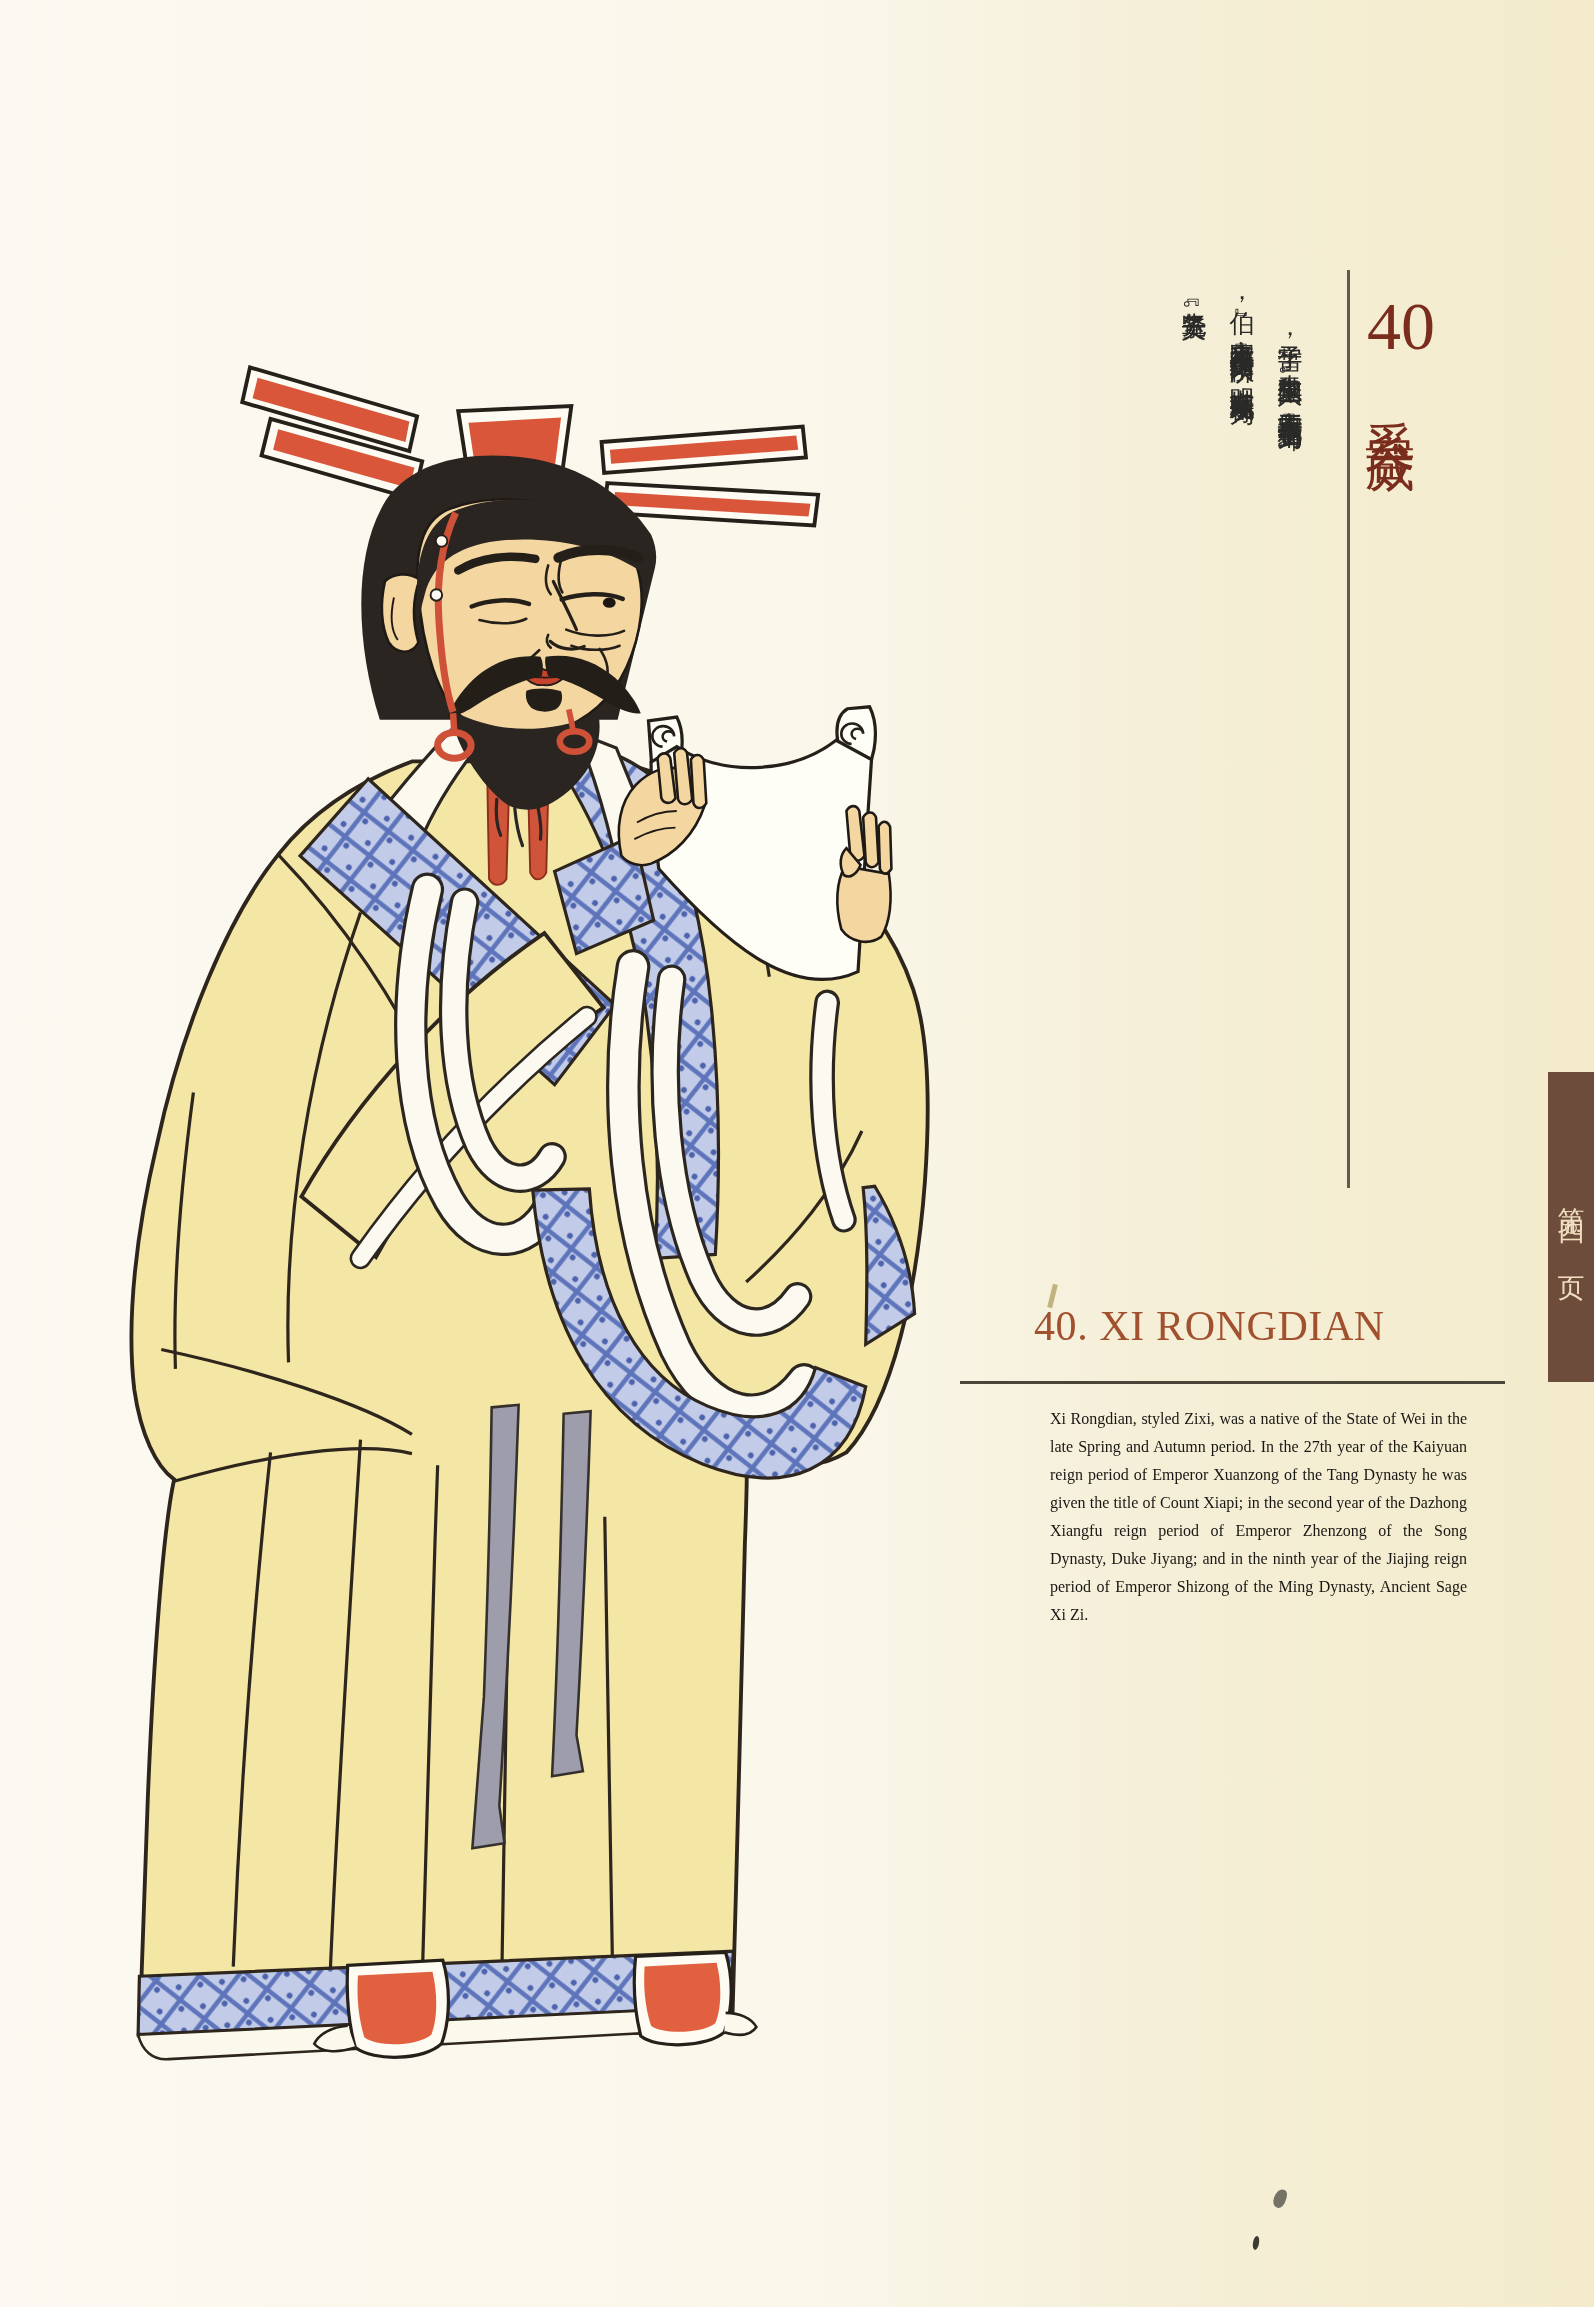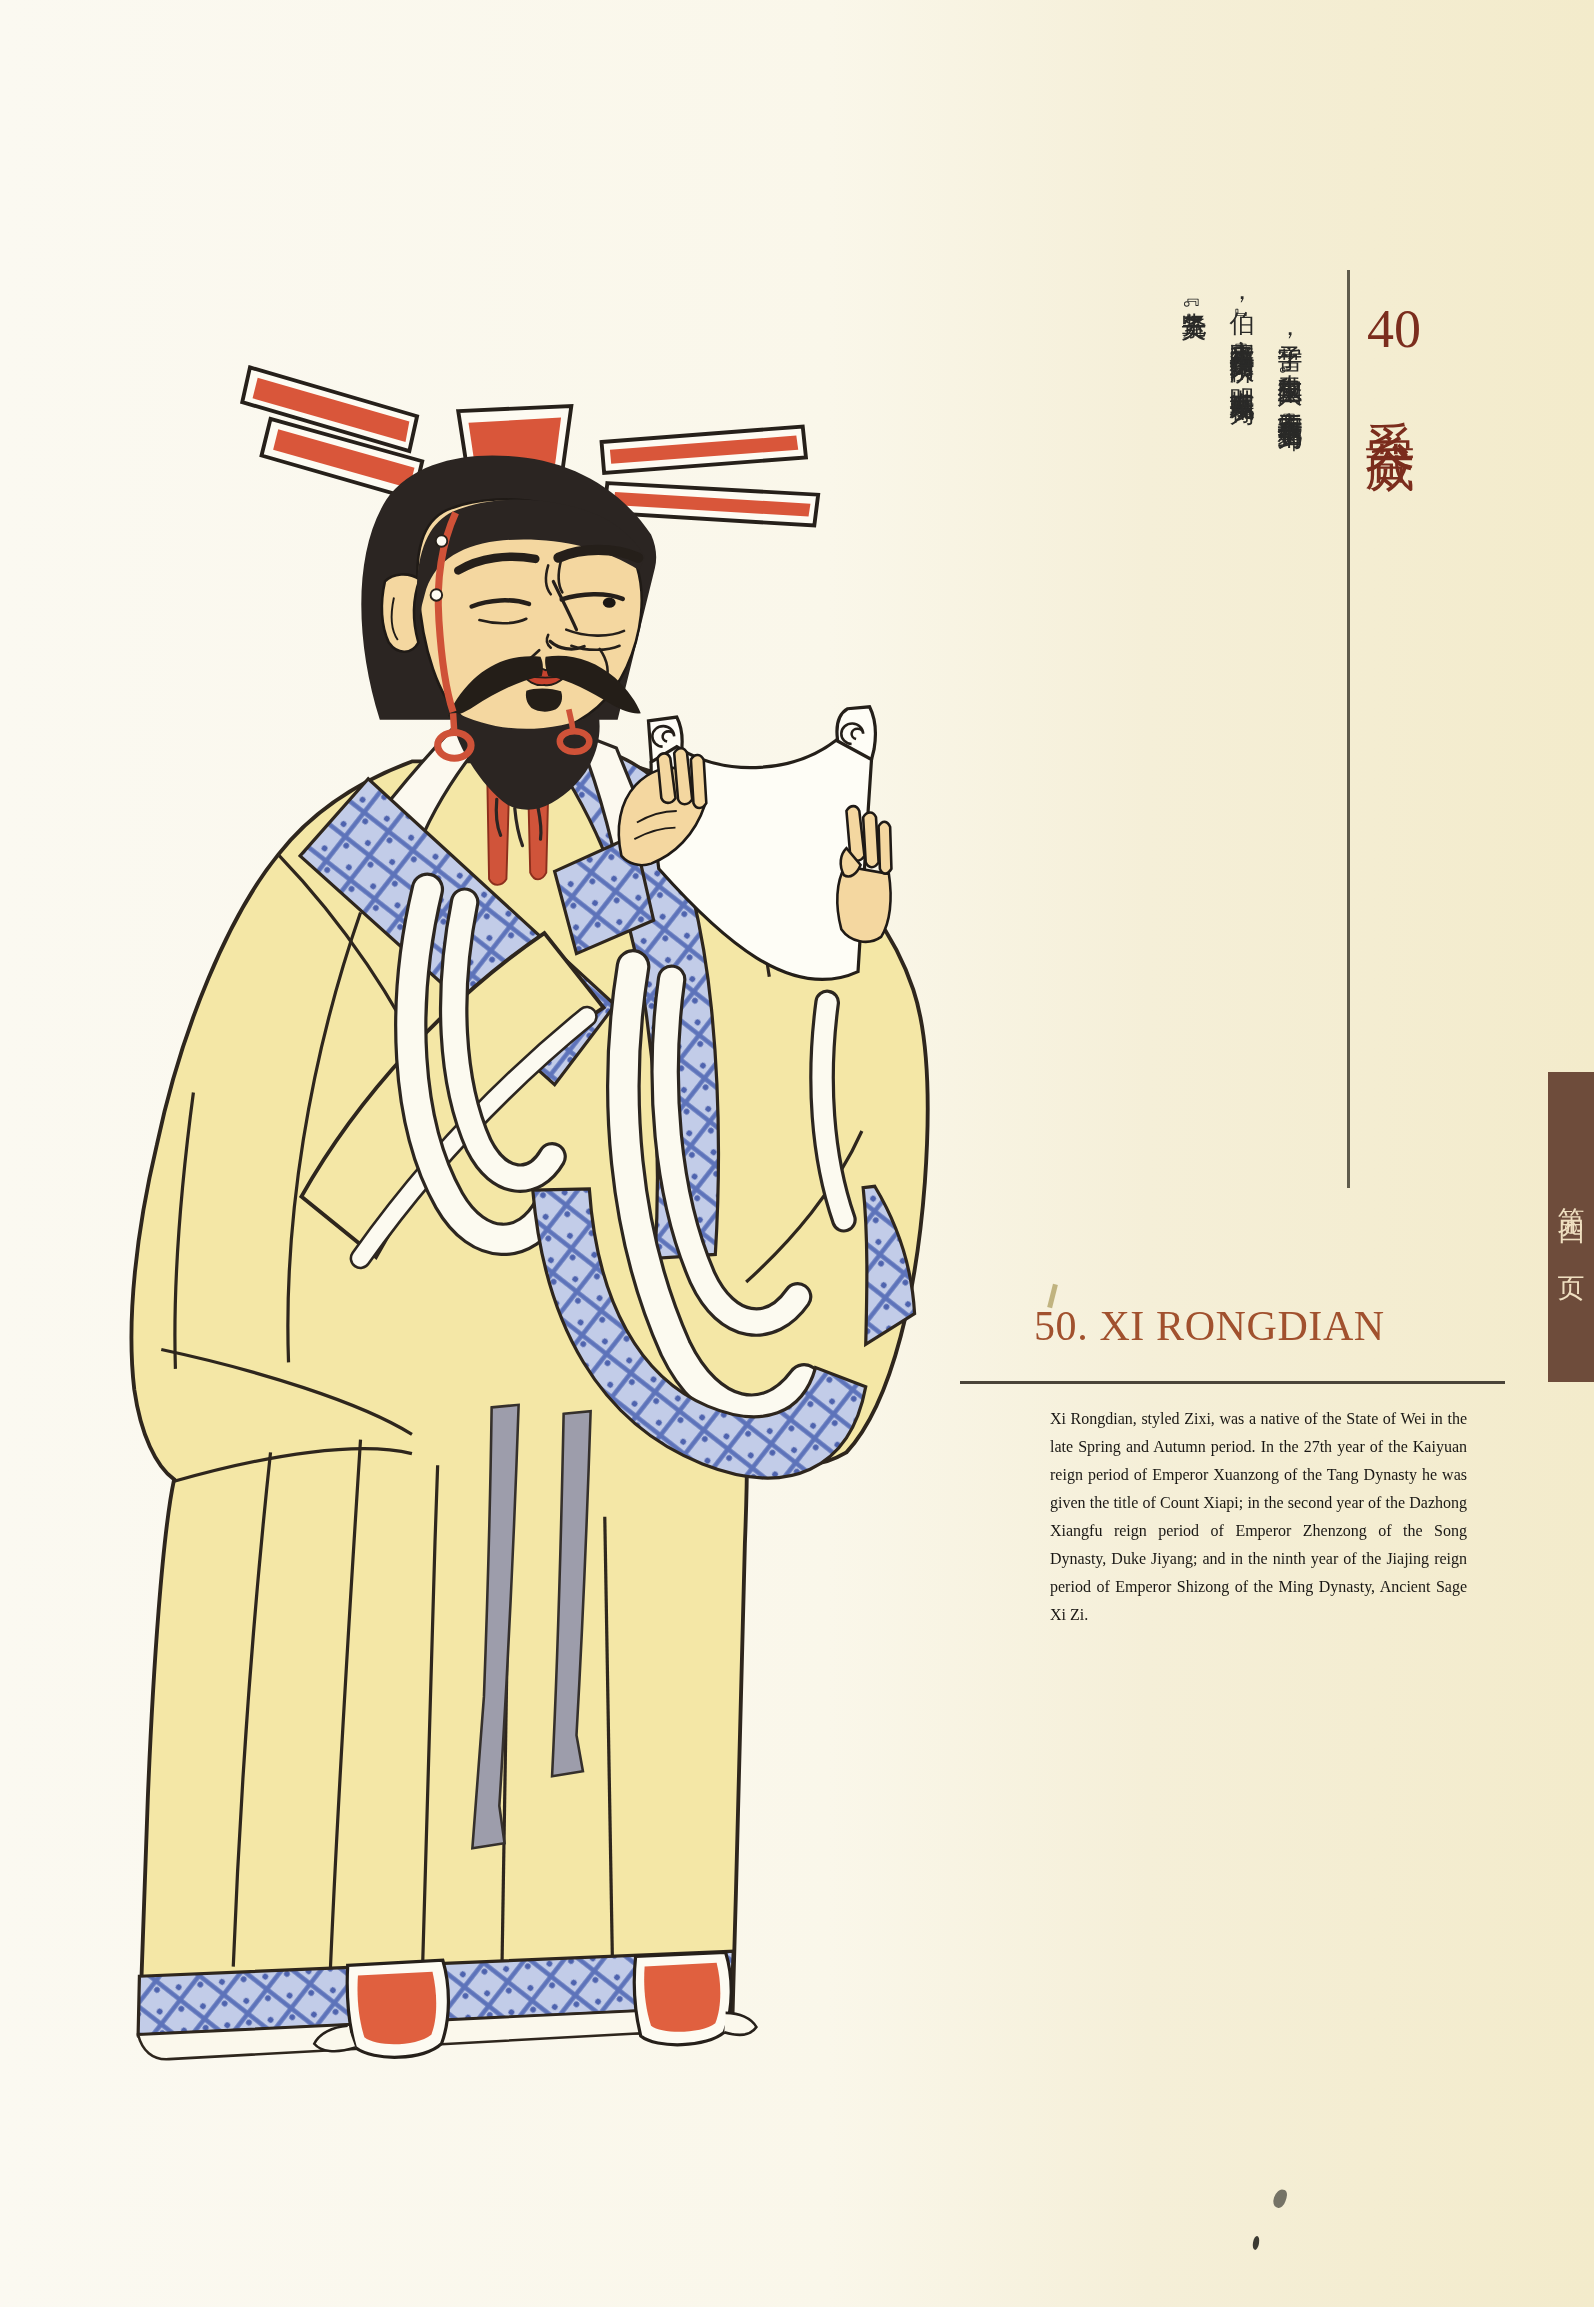--- a/index.html
+++ b/index.html
@@ -5,21 +5,21 @@
   html,body{margin:0;padding:0;}
   .page{
     position:relative;
     width:1594px;height:2307px;
     background:linear-gradient(90deg,#fbf9f1 0%,#faf7ea 52%,#f5efd8 72%,#f3ebcb 100%);
     overflow:hidden;
     font-family:"Liberation Serif","DejaVu Serif",serif;
   }
   .abs{position:absolute;}
   .illustration{left:39px;top:334px;width:913px;height:1774px;}
-  .title-num{left:1367px;top:302px;font-size:54px;color:#7b2d1d;line-height:1;}
+  .title-num{left:1367px;top:292px;font-size:68px;color:#7b2d1d;line-height:1;}
   .title-cn{
     left:1364px;top:381px;
     writing-mode:vertical-rl;text-orientation:upright;
     font-size:50px;letter-spacing:10.3px;color:#7b2d1d;line-height:1.05;
   }
   .vrule{left:1347px;top:270px;width:2.6px;height:918px;background:#5f5b4c;}
   .cn-col{
     writing-mode:vertical-rl;text-orientation:upright;
     font-size:25px;letter-spacing:1.3px;color:#2a2a28;line-height:1.5;
   }
@@ -255,21 +255,21 @@
 
   <div class="abs vrule"></div>
 
   <div class="abs title-num">40</div>
   <div class="abs title-cn">奚容蒇</div>
 
   <div class="abs cn-col cn-col-1">字子皙，春秋末年卫国人。唐玄宗开元二十七年追封为『下邳</div>
   <div class="abs cn-col cn-col-2">伯』，宋真宗大中祥符二年加封为『济阳侯』，明世宗嘉靖九年改称为</div>
   <div class="abs cn-col cn-col-3">『先贤奚子』。</div>
 
-  <div class="abs en-heading">50. XI RONGDIAN</div>
+  <div class="abs en-heading">40. XI RONGDIAN</div>
   <div class="abs heading-rule"></div>
   <div class="abs en-body">Xi Rongdian, styled Zixi, was a native of the State of Wei in the late Spring and Autumn period. In the 27th year of the Kaiyuan reign period of Emperor Xuanzong of the Tang Dynasty he was given the title of Count Xiapi; in the second year of the Dazhong Xiangfu reign period of Emperor Zhenzong of the Song Dynasty, Duke Jiyang; and in the ninth year of the Jiajing reign period of Emperor Shizong of the Ming Dynasty, Ancient Sage Xi Zi.</div>
 
   <div class="abs side-tab">
     <span>第四○页</span>
   </div>
 
   <div class="abs speck-1"></div>
   <div class="abs speck-2"></div>
   <div class="abs speck-3"></div>

